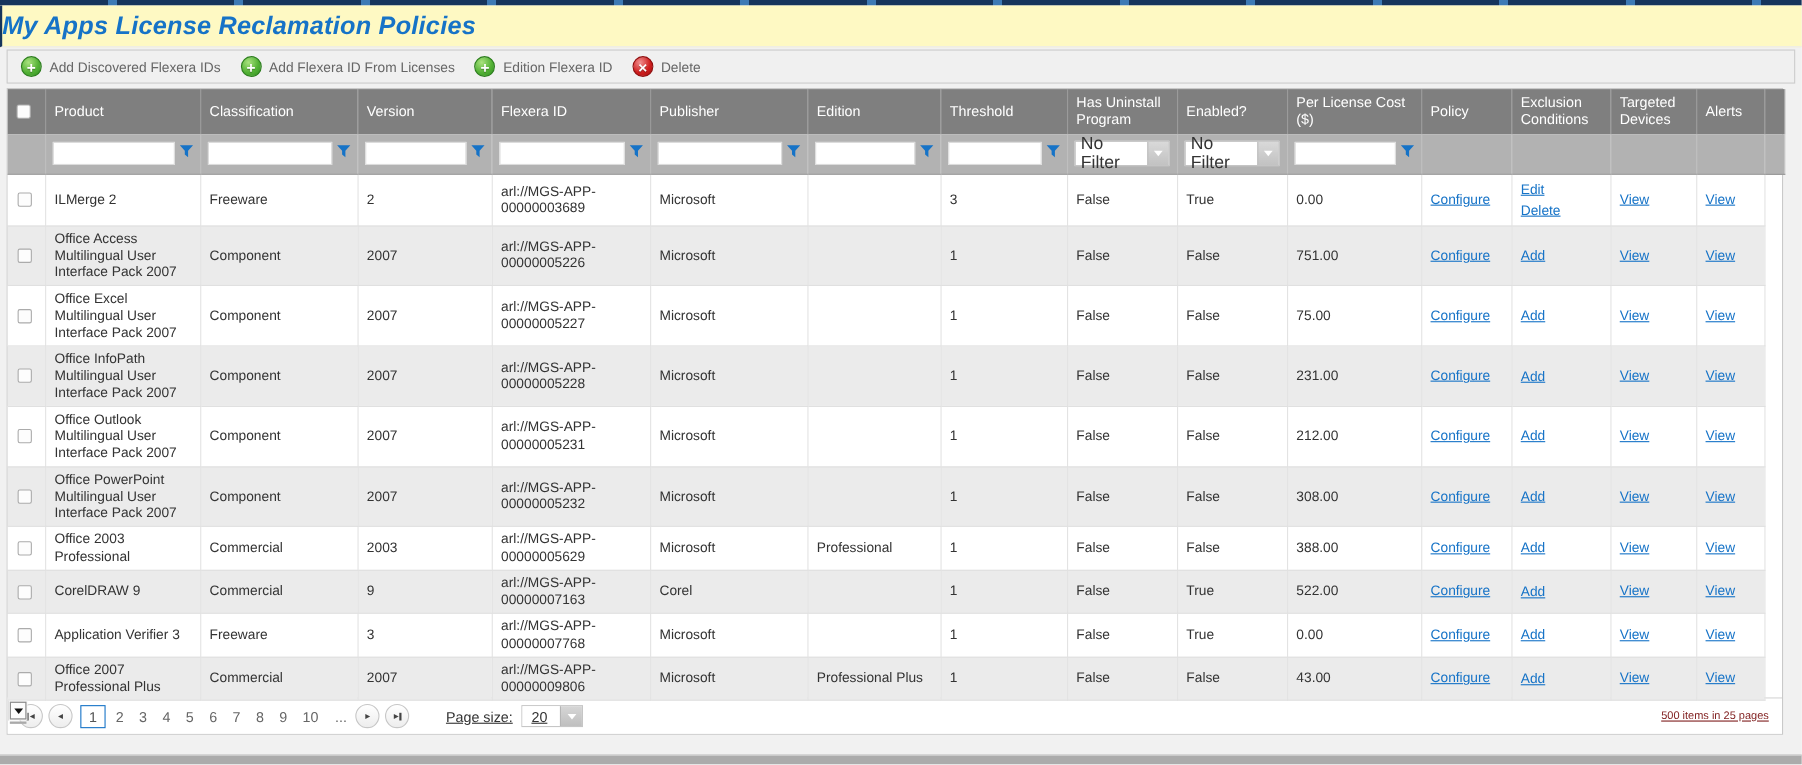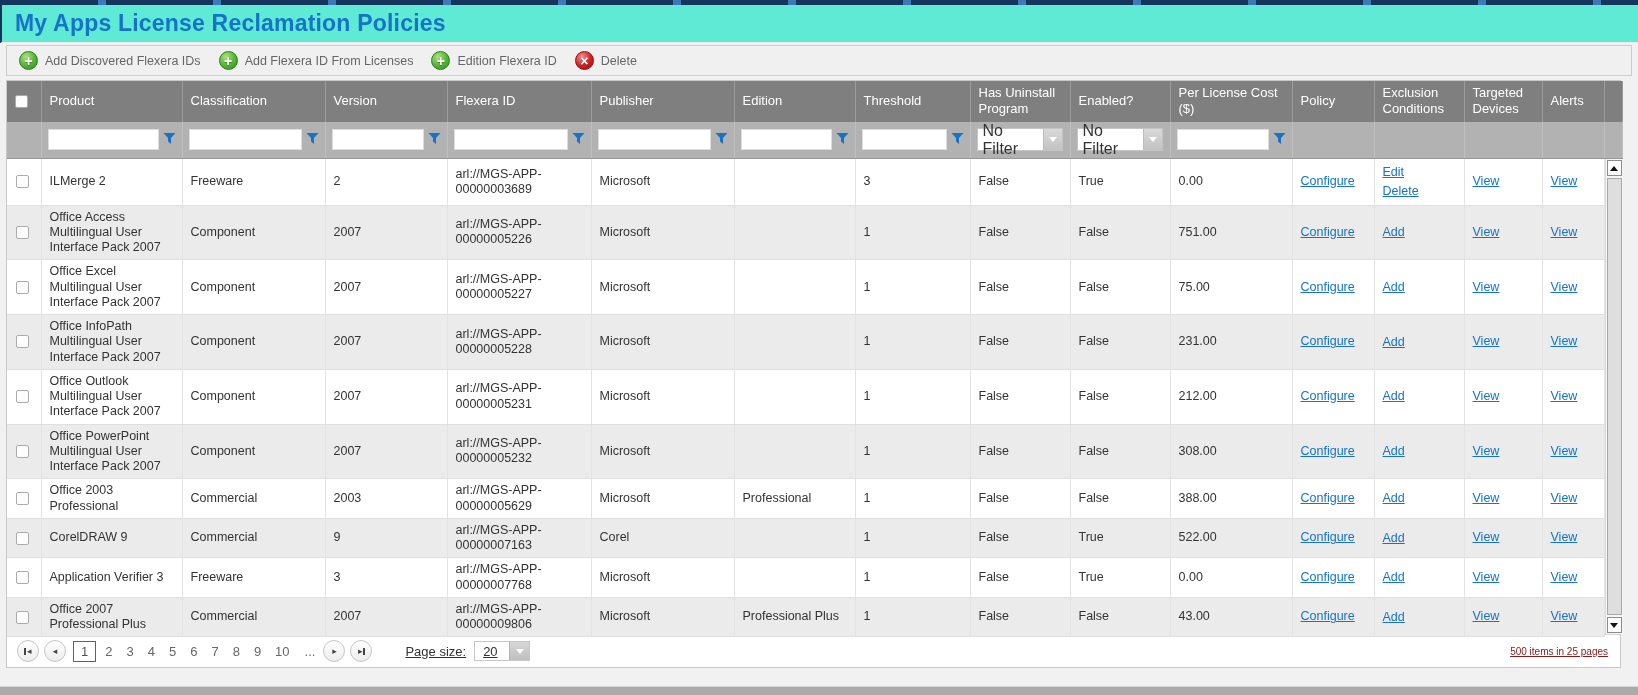--- a/index.html
+++ b/index.html
@@ -7,22 +7,22 @@
   body {
     font-family:"Liberation Sans","DejaVu Sans",sans-serif;
     background:#f1f1f1; color:#333; position:relative;
   }
   
   .topbar {
     height:5px;
     background:repeating-linear-gradient(90deg,#16355c 0 98px,#3d7ab5 98px 106px,#16355c 106px 115px);
   }
   .titlebar {
-    background:#5eead4; height:38px; display:flex; align-items:center;
-    padding-left:13px; border-left:2px solid #16355c; border-bottom:1px solid #ececec;
+    background:#fef9c3; height:38px; display:flex; align-items:center;
+    border-left:2px solid #16355c; border-bottom:1px solid #ececec;font-style:italic;
   }
   .titlebar h1 { font-size:23px; font-weight:600; color:#1673c7; letter-spacing:.2px; }
 
   
   .toolbar {
     margin:2px 6px 4px 6px; height:31px; background:#f0f0f0;
     border:1px solid #cccccc; display:flex; align-items:center; padding-left:8px;
   }
   .tb-btn { display:flex; align-items:center; gap:7px; padding:0 14px 0 4px; cursor:pointer; }
   .tb-label { font-size:12.5px; color:#666; }
@@ -62,21 +62,21 @@
     display:flex; width:86px; height:23px; border:1px solid #c4c4c4; background:#fff;
   }
   .nofilter .nf-val { flex:1; font-size:16px; color:#333; display:flex; align-items:center; padding-left:5px; }
   .nofilter .nf-btn {
     width:19px; background:linear-gradient(#d9d9d9,#c2c2c2); border-left:1px solid #bdbdbd;
     display:flex; align-items:center; justify-content:center;
   }
   .caret-down { width:0; height:0; border-left:4px solid transparent; border-right:4px solid transparent; border-top:5px solid #fff; }
 
   
-  .body-wrap { display:flex; height:475px; }
+  .body-wrap { display:flex; height:475px;flex-direction:column; }
   .body-table td {
     font-size:12.5px; color:#333; padding:4px 8px; vertical-align:middle; line-height:1.22;
     border-right:1px solid #e3e3e3; border-bottom:1px solid #e0e0e0; word-wrap:break-word;
   }
   .body-table tr:nth-child(even) td { background:#ebebeb; }
   .body-table tr:nth-child(odd) td { background:#fff; }
   .body-table td.cbcell { padding:4px 0 4px 9px; }
   a.glink { color:#1673c7; text-decoration:underline; font-size:12.5px; cursor:pointer; display:inline-block; }
   .excl a.glink { display:block; line-height:1.5; }
 

